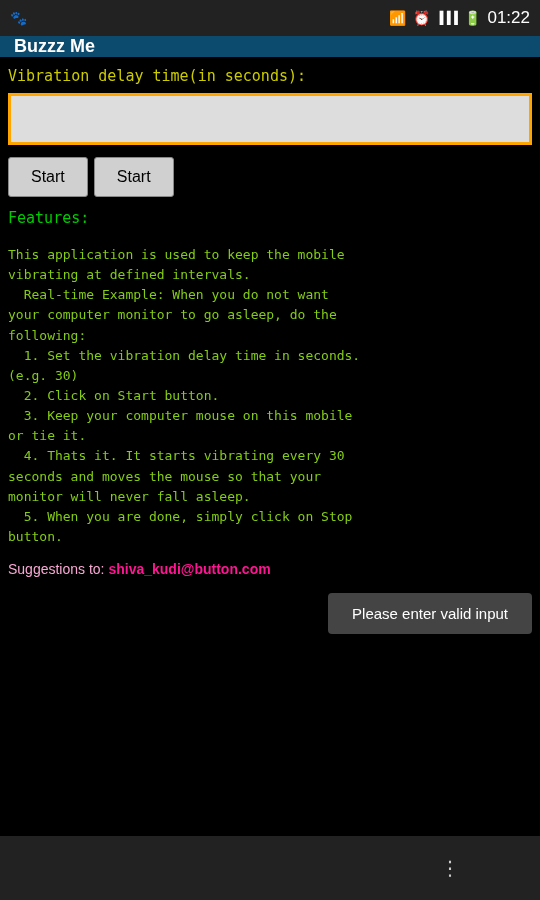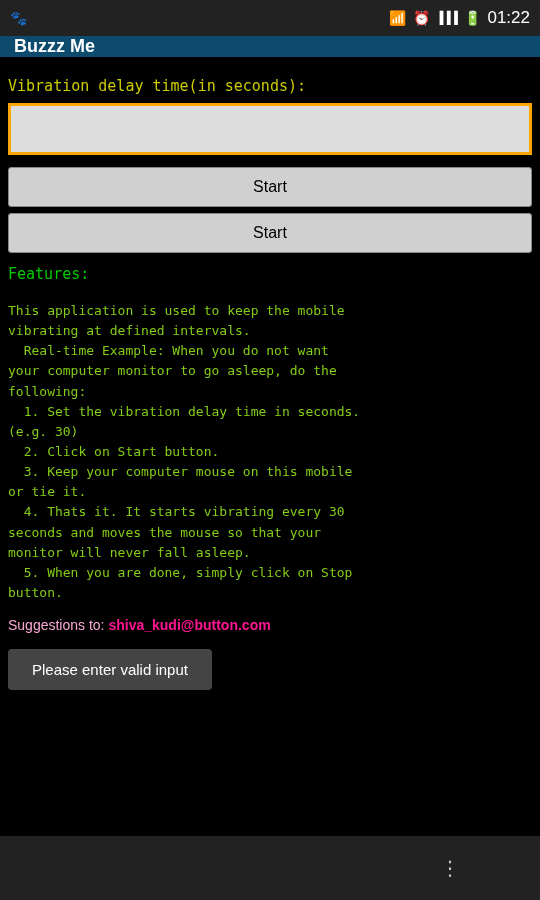--- a/index.html
+++ b/index.html
@@ -66,21 +66,21 @@
       color: #fff;
       font-size: 18px;
       font-weight: bold;
       font-family: sans-serif;
     }
 
     
     .app-content {
       flex: 1;
       background: #000;
-      padding: 20px 8px;
+      padding: 10px 8px;
       display: flex;
       flex-direction: column;
       gap: 0;
     }
 
     .vibration-label {
       color: #cccc00;
       font-size: 15px;
       font-family: monospace;
       margin-bottom: 8px;
@@ -95,21 +95,20 @@
       padding: 6px 10px;
       outline: none;
       color: #000;
     }
 
     .buttons-row {
       display: flex;
       gap: 6px;
       margin-top: 12px;
       margin-bottom: 12px;
-      flex-direction: column;
     }
 
     .btn-start, .btn-stop {
       padding: 10px 22px;
       font-size: 16px;
       font-family: sans-serif;
       background: #d0d0d0;
       border: 1px solid #888;
       color: #000;
       cursor: pointer;
@@ -142,21 +141,21 @@
       color: #f9a8d4;
     }
 
     .suggestions-email {
       color: #ff1493;
       font-weight: bold;
     }
 
     .toast-container {
       display: flex;
-      justify-content: flex-start;
+      justify-content: flex-end;
       margin-top: 16px;
     }
 
     .toast {
       background: #444;
       color: #fff;
       padding: 12px 24px;
       border-radius: 4px;
       font-size: 15px;
       font-family: sans-serif;

